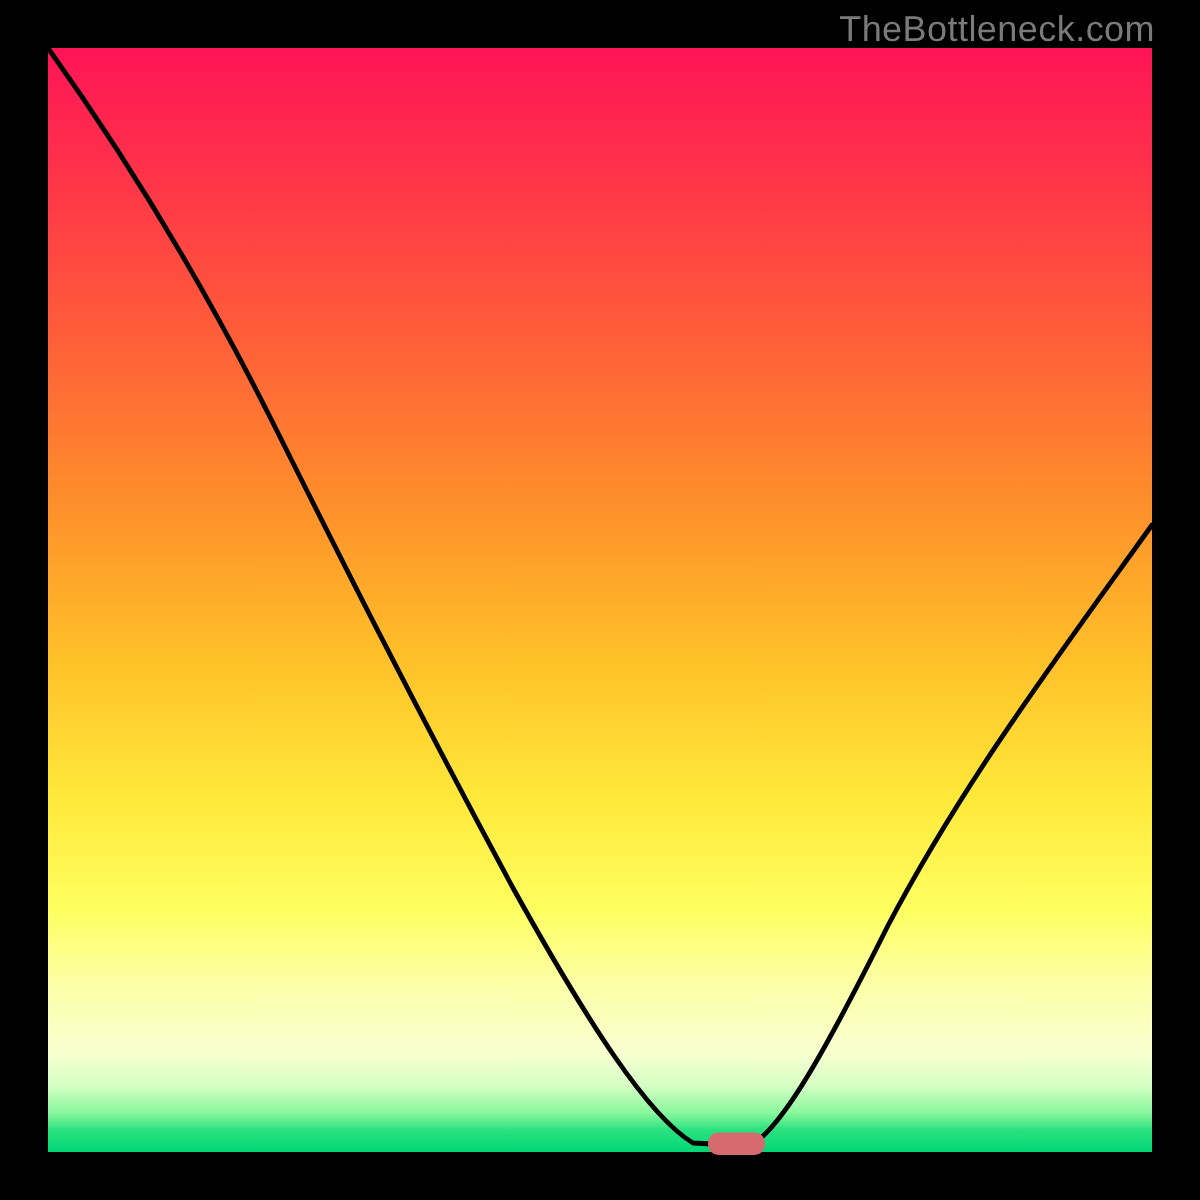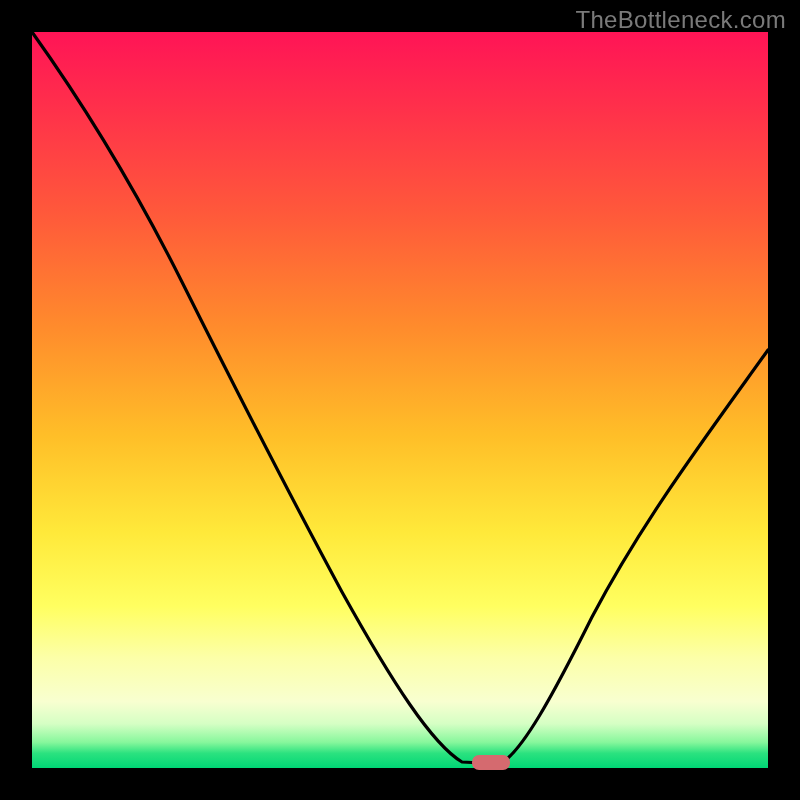--- a/index.html
+++ b/index.html
@@ -13,21 +13,21 @@
   }
   .frame {
     position: relative;
     width: 800px;
     height: 800px;
     background: #000;
   }
   .watermark {
     position: absolute;
     top: 6px;
-    right: 14px;
+    right: 30px;
     color: #7a7a7a;
     font-size: 24px;
     font-weight: 400;
     letter-spacing: 0.3px;
     z-index: 10;
   }
   .plot-area {
     position: absolute;
     left: 32px;
     top: 32px;

